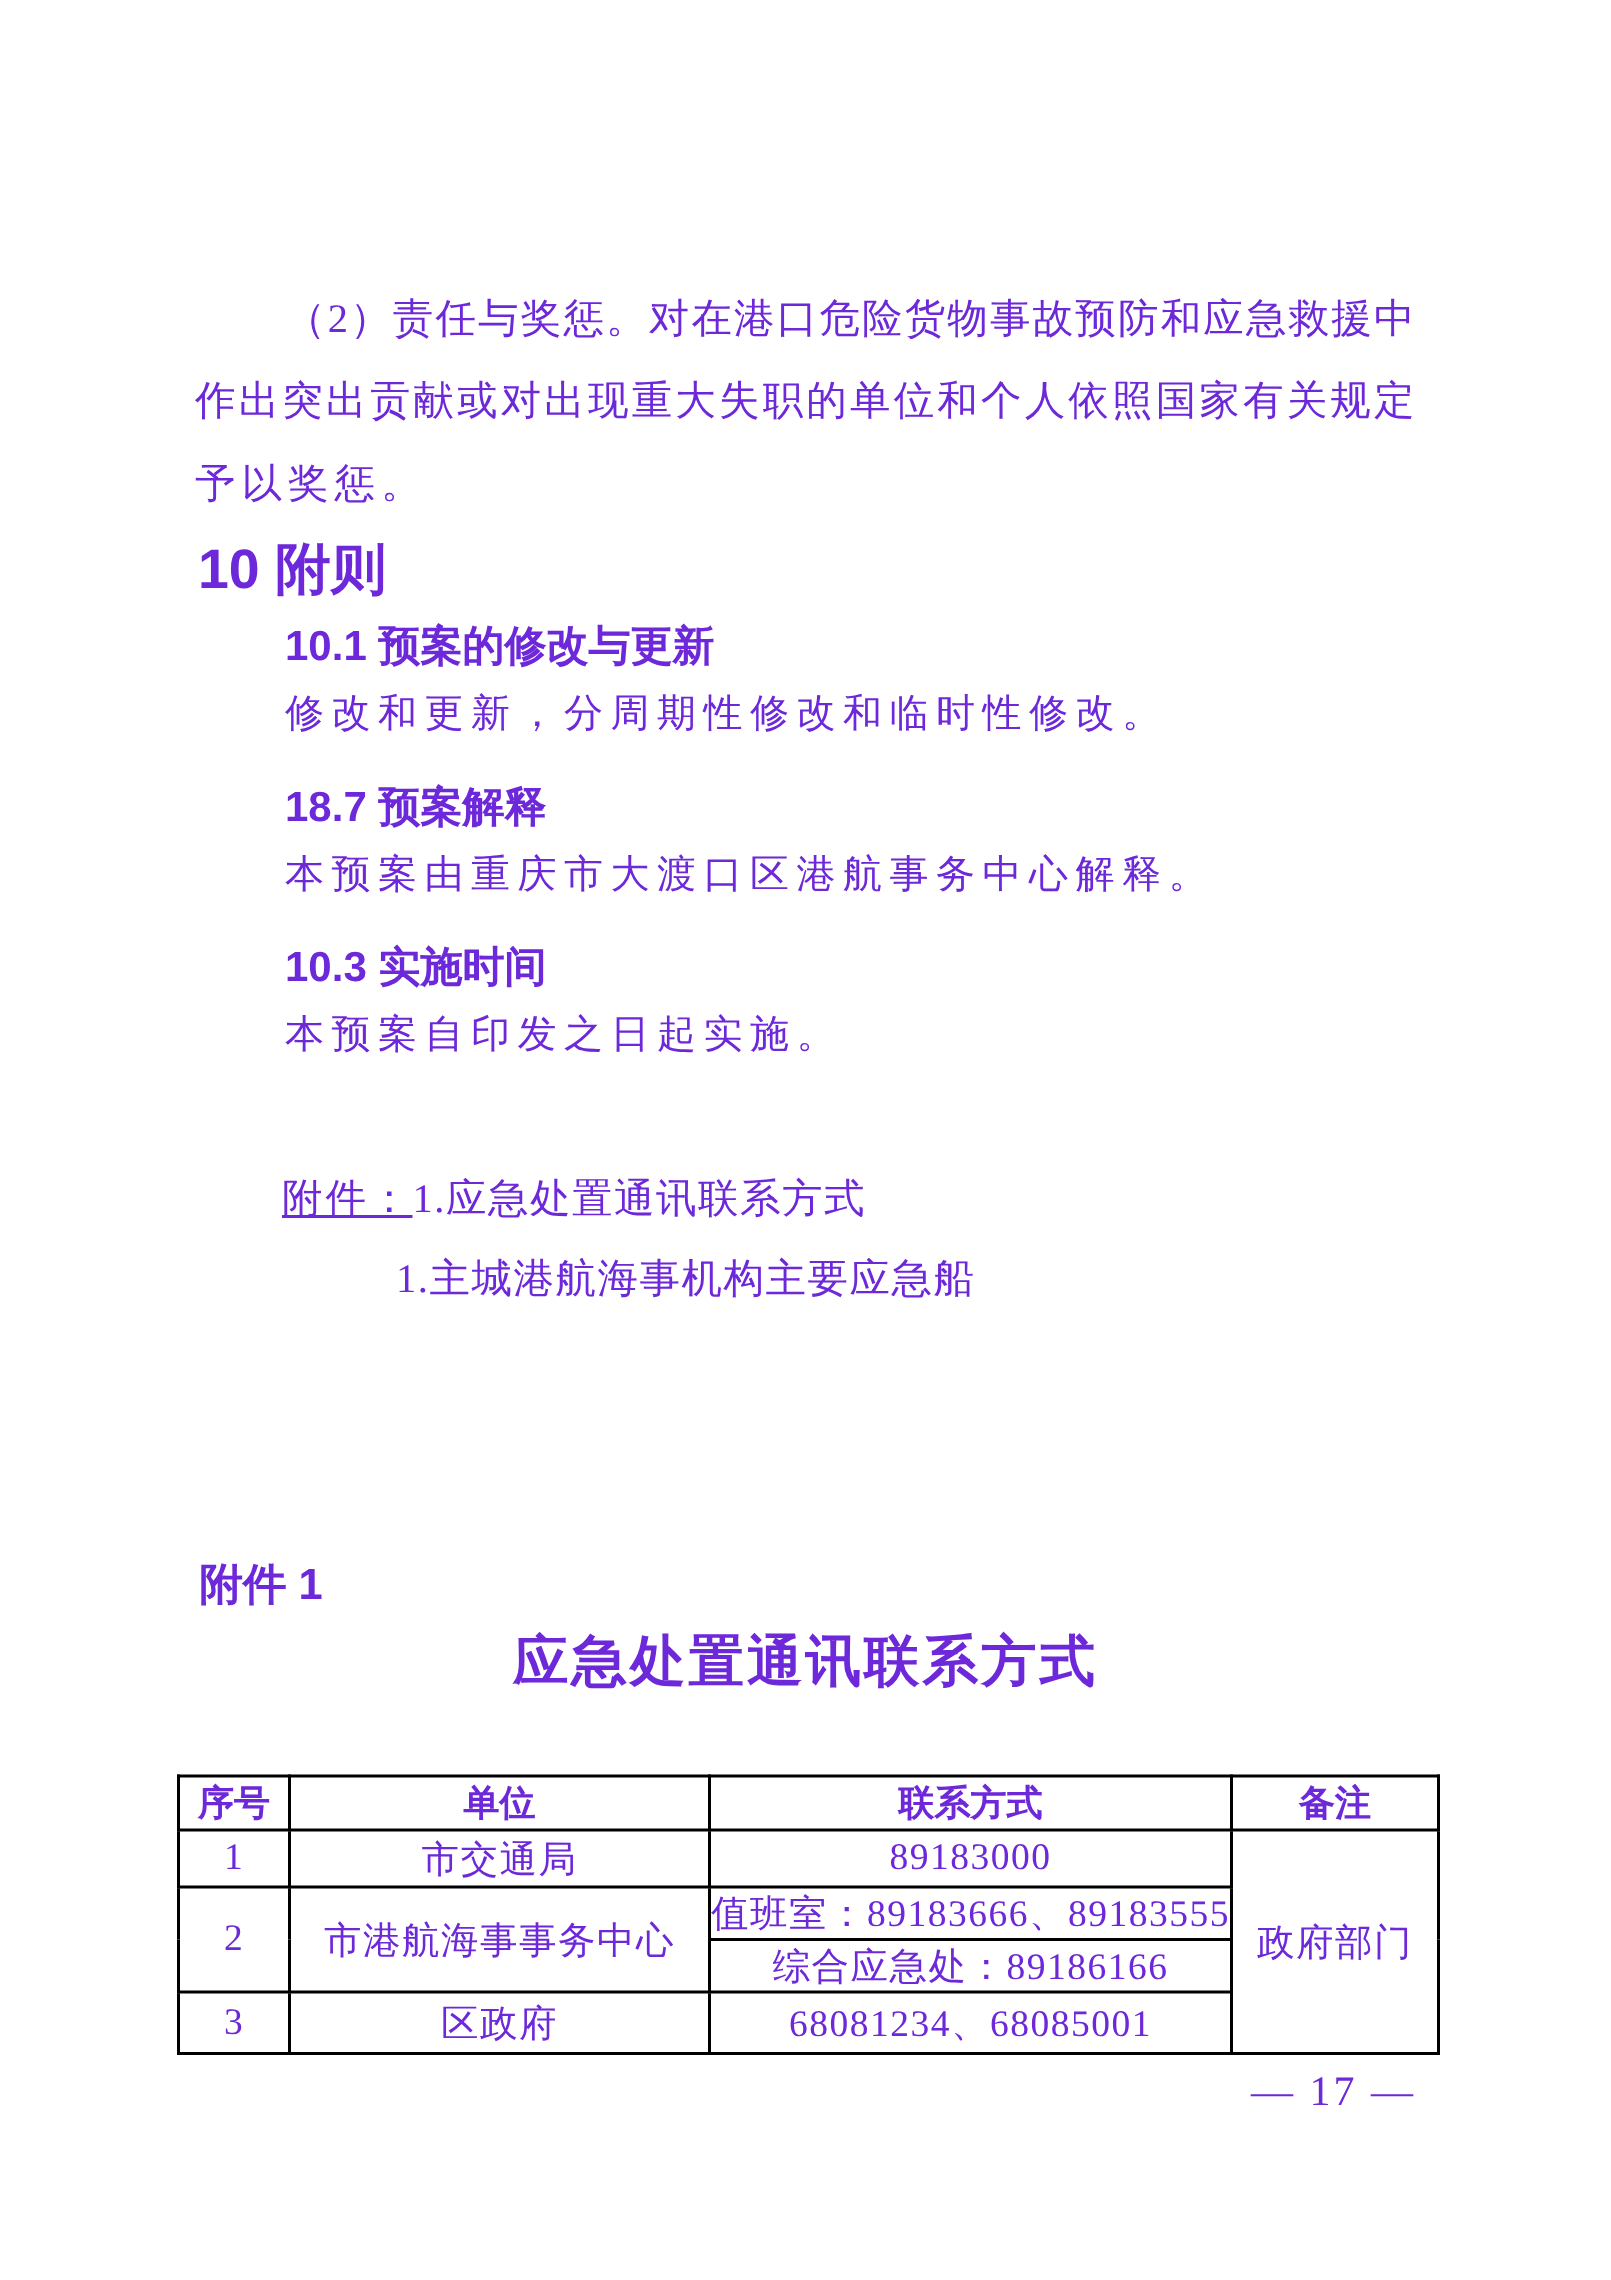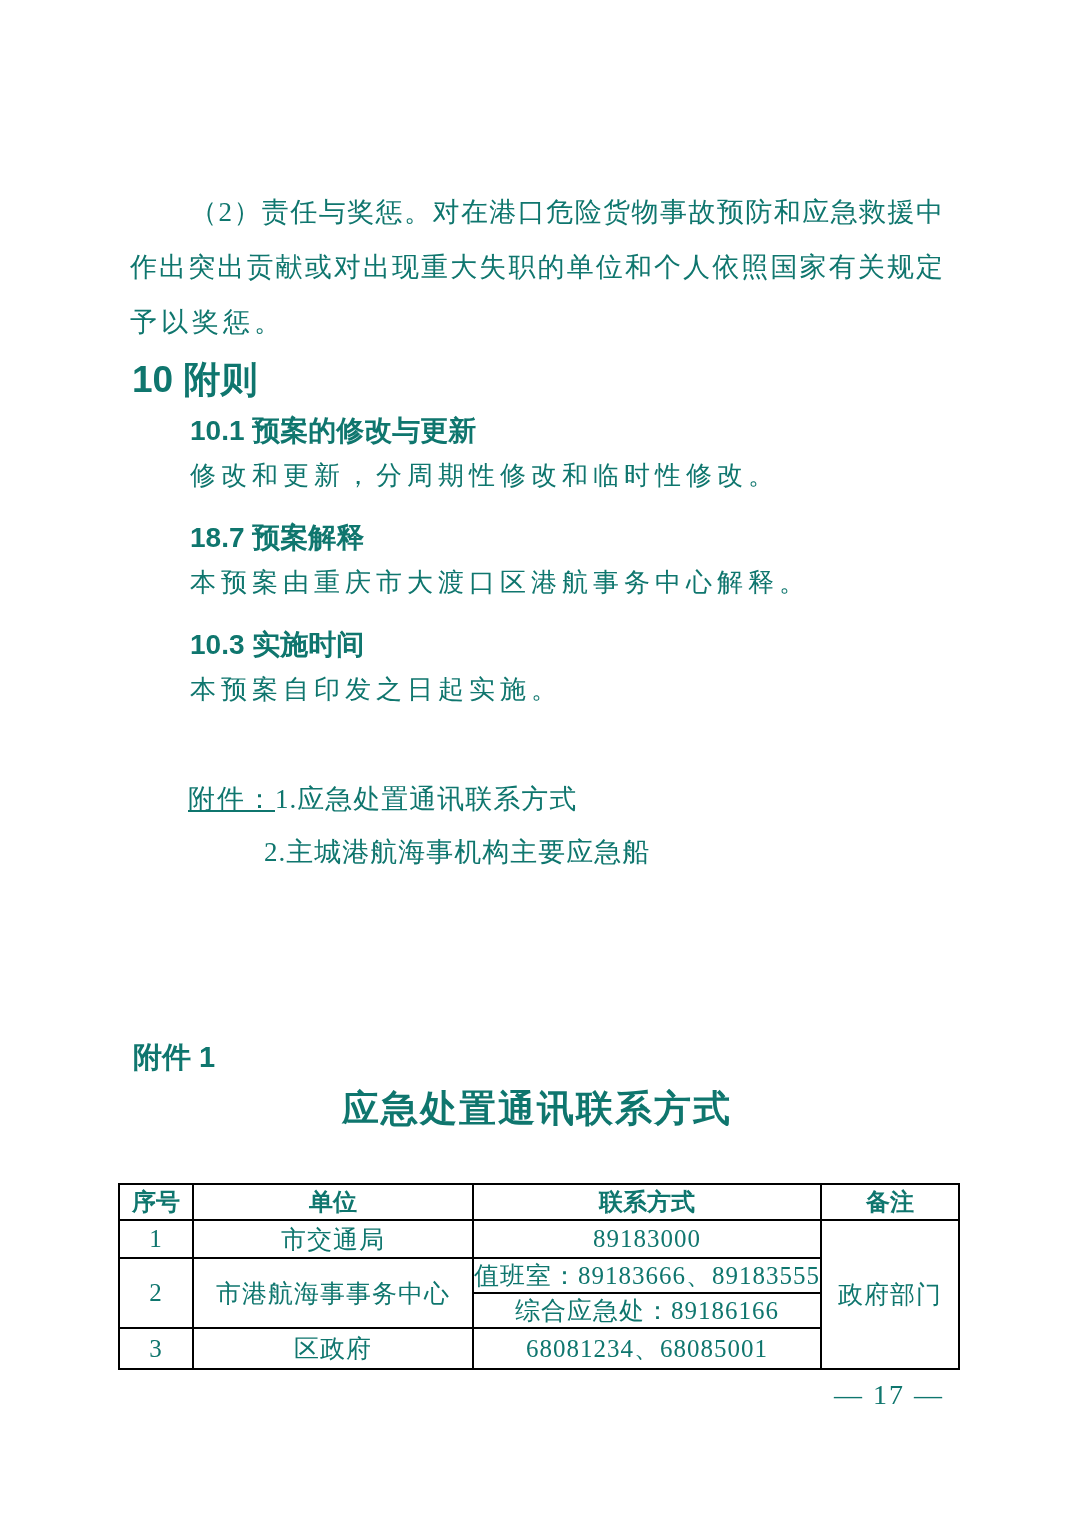--- a/index.html
+++ b/index.html
@@ -1,20 +1,20 @@
 <!DOCTYPE html>
 <html><head>
 <meta charset="utf-8">
 <style>
   html,body { margin:0; padding:0; background:#ffffff; }
   .page {
     position:relative;
     width:1074px; height:1520px;
     background:#ffffff;
-    color:#0f766e;
+    color:#6d28d9;
     box-sizing:border-box;
     padding:185px 130px 0 130px;
     font-family:"Liberation Serif","DejaVu Serif",serif;
     font-size:27px;
     overflow:hidden;
   }
   
   .intro-line {
     line-height:55px;
     text-align:justify;
@@ -135,21 +135,21 @@
   <div class="section">
     <h3 class="sec-h mt2">10.3 实施时间</h3>
     <p class="sec-b">本预案自印发之日起实施。</p>
   </div>
 
   <div class="attach">
     <div class="attach-row">
       <span class="attach-label">附件：</span><span>1.应急处置通讯联系方式</span>
     </div>
     <div class="attach-row second">
-      <span>2.主城港航海事机构主要应急船</span>
+      <span>1.主城港航海事机构主要应急船</span>
     </div>
   </div>
 
   <div class="annex-label">附件 1</div>
 
   <h1 class="annex-title">应急处置通讯联系方式</h1>
 
   <div class="tblwrap">
     <table class="ctable">
       <colgroup>

